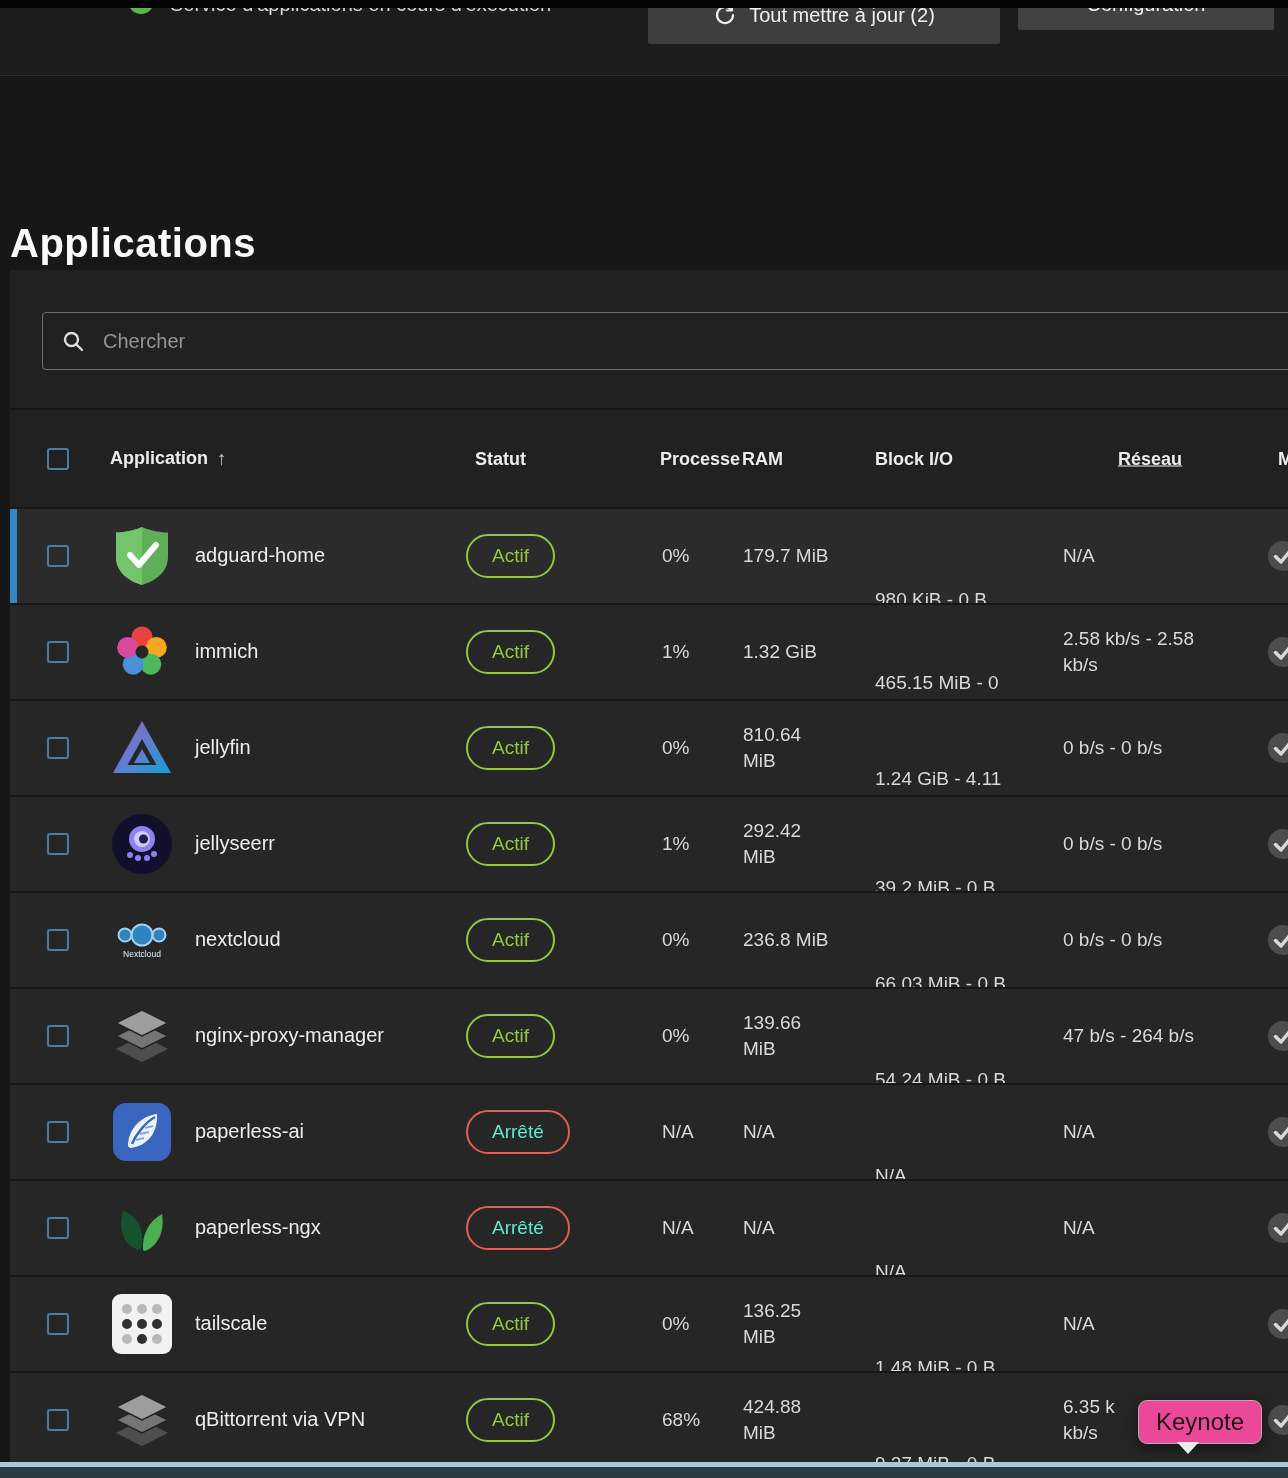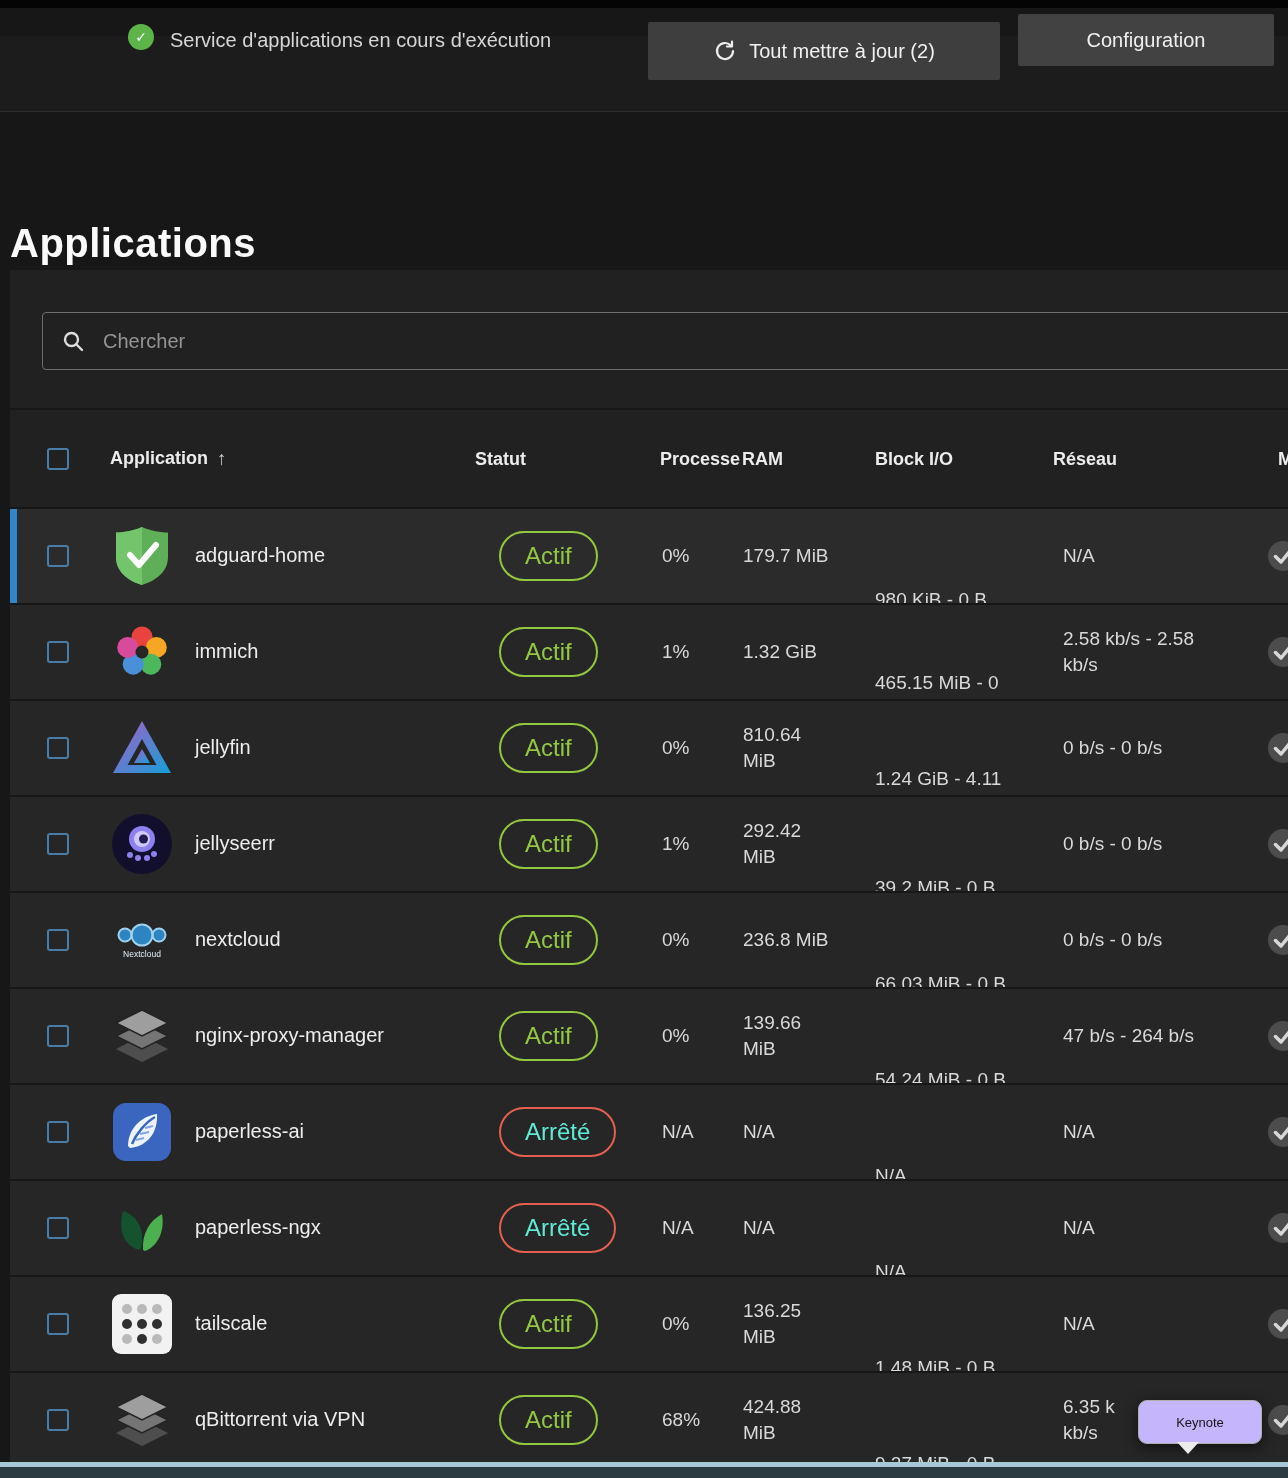--- a/index.html
+++ b/index.html
@@ -4,21 +4,21 @@
 <style>
   * { box-sizing: border-box; }
   html,body { margin:0; padding:0; }
   body {
     width:1288px; height:1478px; position:relative; overflow:hidden;
     background:#171717; font-family:"Liberation Sans", sans-serif;
   }
 
   
   .topbar { position:absolute; left:0; top:0; width:100%; height:76px;
-            background:#1c1c1c; border-bottom:1px solid #2e2e2e;margin-top:36px; }
+            background:#1c1c1c; border-bottom:1px solid #2e2e2e; }
   .top-strip { position:absolute; left:0; top:0; width:100%; height:8px;
                background:#040404; z-index:40; }
   .status-dot { position:absolute; left:128px; top:-12px; width:26px; height:26px;
                 border-radius:50%; background:#5db54a; color:#fff; font-size:14px;
                 display:flex; align-items:center; justify-content:center; }
   .status-text { position:absolute; left:170px; top:-8px; font-size:20px;
                  line-height:24px; color:#d6d6d6; white-space:nowrap; }
   .top-btn { position:absolute; background:#3e3e3e; color:#f0f0f0; border:none;
              font-size:20px; font-family:inherit; border-radius:2px;
              display:flex; align-items:center; justify-content:center; gap:12px;
@@ -47,53 +47,53 @@
   .th { position:absolute; top:50%; transform:translateY(-50%); font-size:18px;
         font-weight:700; color:#ececec; white-space:nowrap; }
   .th-check { left:37px; width:22px; height:22px; border:2px solid #4a7ca8;
               border-radius:3px; }
   .th-app { left:100px; display:flex; align-items:center; gap:9px; }
   .sort-arrow { color:#c8c8c8; font-size:19px; font-weight:700; }
   .th-statut { left:465px; }
   .th-cpu { left:650px; width:80px; overflow:hidden; }
   .th-ram { left:732px; }
   .th-bio { left:865px; }
-  .th-net { left:1043px; }
+  .th-net { left:1108px;text-decoration:underline; }
   .th-upd { left:1268px; width:14px; overflow:hidden; }
 
   .trow { position:relative; height:96px; background:#262626;
           border-top:2px solid #171717; }
   .trow.selected { background:#2b2b2b; }
   .selbar { display:none; }
   .trow.selected .selbar { display:block; position:absolute; left:0; top:0;
                            bottom:0; width:7px; background:#3186c8; }
   .cb { position:absolute; left:37px; top:50%; transform:translateY(-50%);
         width:22px; height:22px; border:2px solid #4a7ca8; border-radius:3px; }
   .appicon { position:absolute; left:100px; top:50%; transform:translateY(-50%);
              width:64px; height:64px; }
   .appicon svg { width:100%; height:100%; display:block; }
   .cell { position:absolute; top:50%; transform:translateY(-50%); font-size:19px;
           color:#d9d9d9; white-space:pre-line; line-height:1.38; }
   .name { left:185px; font-size:20px; color:#ededed; white-space:nowrap; }
-  .pill { position:absolute; left:489px; top:50%; transform:translateY(-50%);
-          padding:9px 24px; border:2px solid; border-radius:26px; font-size:24px;
+  .pill { position:absolute; left:456px; top:50%; transform:translateY(-50%);
+          padding:9px 24px; border:2px solid; border-radius:26px; font-size:19px;
           white-space:nowrap; }
   .pill.active  { color:#93c741; border-color:#93c741; }
   .pill.stopped { color:#5eead4; border-color:#e2604f; }
   .cpu { left:652px; } .ram { left:733px; width:102px; }
   .bio { left:865px; width:160px;margin-top:44px; } .net { left:1053px; width:166px; }
   .okcircle { position:absolute; left:1255px; top:50%; transform:translateY(-50%);
               width:36px; height:36px; }
   .okcircle svg { width:100%; height:100%; display:block; }
 
   
   .tooltip { position:absolute; left:1138px; top:1400px; width:124px; height:44px;
-             background:#c4b5fd; border:1px solid #aeaeae; border-radius:9px;
+             background:#ec4899; border:1px solid #aeaeae; border-radius:9px;
              display:flex; align-items:center; justify-content:center;
-             font-size:13px; color:#161616; z-index:30;
+             font-size:24px; color:#161616; z-index:30;
              box-shadow:0 4px 14px rgba(0,0,0,.55); }
   .tooltip::after { content:""; position:absolute; left:38px; bottom:-11px;
                     border:11px solid transparent; border-top:12px solid #ececec;
                     border-bottom:0; }
 
   
   .bottom-edge { position:absolute; left:0; top:1462px; width:100%; height:16px;
                  z-index:35; }
   .edge-light { height:5px; background:#a7c8d9; }
   .edge-dark  { height:11px; background:#2c3a42; }

